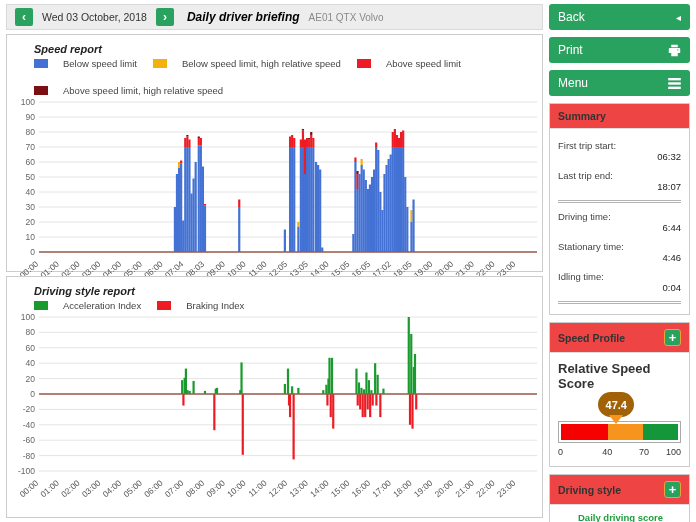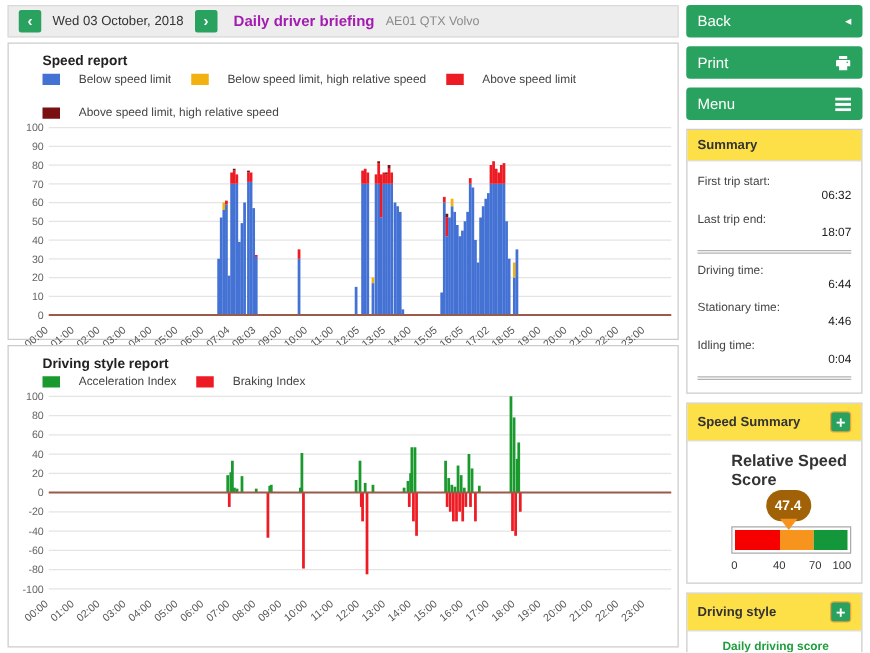--- a/index.html
+++ b/index.html
@@ -6,51 +6,51 @@
   html,body { background:#fafafa; }
   body { font-family:"Liberation Sans", sans-serif; }
   .app { position:relative; width:696px; height:522px; background:#fff; overflow:hidden; }
 
   
   .topbar { position:absolute; left:6px; top:4px; width:537px; height:26px;
     background:#ededed; border:1px solid #d9d9d9; display:flex; align-items:center; padding:0 8px; gap:9px; }
   .navbtn { width:18px; height:18px; background:#2aa25f; border:none; border-radius:2px;
     color:#fff; font-size:12px; line-height:16px; text-align:center; cursor:pointer; font-weight:bold; }
   .topbar .date { font-size:10.5px; color:#333; }
-  .topbar .title { font-size:12px; font-weight:bold; color:#a21caf; margin-left:4px; }
+  .topbar .title { font-size:12px; font-weight:bold; color:#000000; margin-left:4px;font-style:italic; }
   .topbar .vehicle { font-size:10px; color:#8a8a8a; }
 
   
   .card { position:absolute; left:6px; width:537px; background:#fff; border:1px solid #ccc; }
   .card.speed { top:34px; height:238px; }
   .card.driving { top:276px; height:242px; }
-  .chart-title { font-size:11px; font-weight:bold; color:#222; padding:8px 0 3px 27px; }
+  .chart-title { font-size:11px; font-weight:bold; color:#222; padding:8px 0 3px 27px;font-style:italic; }
   .legend { display:flex; gap:16px; padding-left:27px; align-items:center; flex-wrap:wrap; }
   .legend .item { display:flex; align-items:center; gap:15px; font-size:9.5px; color:#444; }
   .legend .swatch { width:14px; height:9px; display:inline-block; }
 
   
   .rightcol { position:absolute; left:549px; top:4px; width:141px; }
   .gbtn { width:100%; height:26px; background:#2aa25f; border:none; border-radius:3px; color:#fff;
     font-size:12px; display:flex; align-items:center; justify-content:space-between; padding:0 9px;
     margin-bottom:7px; cursor:pointer; font-family:"Liberation Sans", sans-serif; }
   .gbtn svg { display:block; }
 
   .panel { border:1px solid #ccc; background:#fff; margin-bottom:7px; }
-  .panel-head { background:#fde047; border-bottom:1px solid #ddd; padding:6px 8px; font-size:10.5px;
+  .panel-head { background:#ef4444; border-bottom:1px solid #ddd; padding:6px 8px; font-size:10.5px;
     font-weight:bold; color:#333; display:flex; align-items:center; justify-content:space-between; }
   .addbtn { width:17px; height:17px; background:#2aa25f; border:1px solid #e8a33d; border-radius:3px;
     color:#fff; font-size:13px; line-height:14px; text-align:center; font-weight:bold; cursor:pointer; padding:0; }
 
   .sum-body { padding:7px 8px 6px 8px; }
   .sum-row { display:flex; justify-content:space-between; font-size:9.5px; color:#444; padding:4px 0;flex-direction:column; }
   .sum-row .val { color:#222;text-align:right; }
   .dbl-divider { height:3px; border-top:1px solid #b3b3b3; border-bottom:1px solid #b3b3b3; margin:4px 0; }
 
-  .gauge-body { padding:8px;margin-left:27px; }
+  .gauge-body { padding:8px; }
   .gauge-title { font-size:13px; font-weight:bold; color:#333; margin-bottom:2px; }
   .gauge-wrap { position:relative; margin-top:30px; }
   .gauge-bar { height:22px; border:1px solid #aaa; background:#fff; padding:2px; display:flex; }
   .gauge-zone { height:100%; }
   .bubble { position:absolute; width:36px; height:25px; background:#a16207; border-radius:13px;
     color:#fff; font-weight:bold; font-size:11px; display:flex; align-items:center; justify-content:center;
     top:-29px; }
   .bubble:after { content:""; position:absolute; left:50%; transform:translateX(-50%); top:23px;
     border:7px solid transparent; border-top:9px solid #f7941d; border-bottom:0; }
   .gauge-ticks { position:relative; height:12px; margin-top:3px; font-size:9px; color:#333; }
@@ -434,21 +434,21 @@
               <span>Idling time:</span>
               <span class="val">0:04</span>
             </div>
           </div>
         <div class="dbl-divider"></div>
       </div>
     </div>
 
     <div class="panel">
       <div class="panel-head">
-        <span>Speed Summary</span>
+        <span>Speed Profile</span>
         <button class="addbtn">+</button>
       </div>
       <div class="gauge-body">
         <div class="gauge-title">Relative Speed Score</div>
         <div class="gauge-wrap">
           <div class="bubble" id="gauge-bubble" style="left: calc(47.4% - 18px);">47.4</div>
           <div class="gauge-bar" id="gauge-bar">
               <div class="gauge-zone" style="width: 40%; background: rgb(246, 0, 0);"></div>
               <div class="gauge-zone" style="width: 30%; background: rgb(247, 148, 29);"></div>
               <div class="gauge-zone" style="width: 30%; background: rgb(20, 151, 58);"></div>

